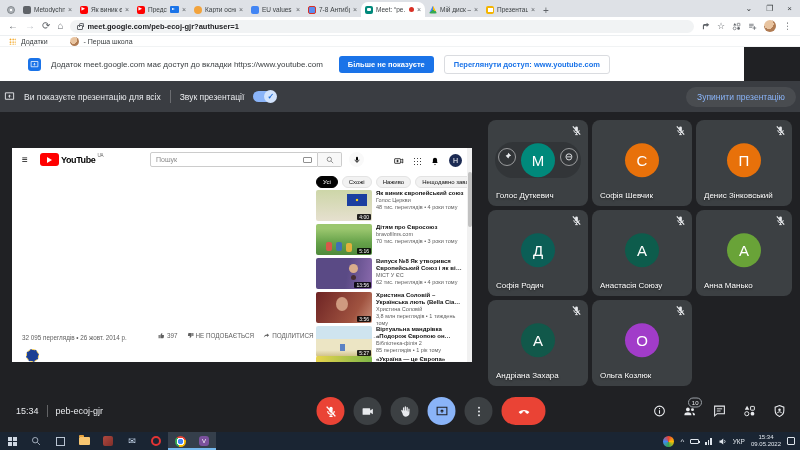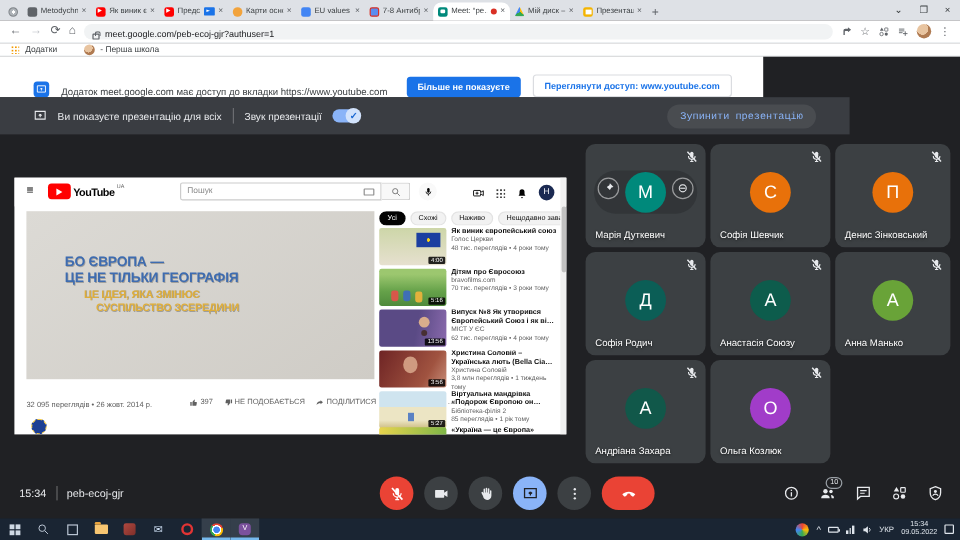--- a/index.html
+++ b/index.html
@@ -30,46 +30,46 @@
   .cast-badge { width:9px; height:7px; background:#1a73e8; border-radius:1px; flex:none; position:relative; }
   .cast-badge::after { content:""; position:absolute; left:2.5px; top:2px; border-left:3px solid #fff; border-top:1.5px solid transparent; border-bottom:1.5px solid transparent; }
   .rec-dot { width:5px; height:5px; border-radius:50%; background:#d93025; flex:none; }
   .newtab { width:14px; height:14px; font-size:10px; color:#5f6368; display:flex; align-items:center; justify-content:center; }
   .wincontrols { position:absolute; right:0; top:0; height:17px; display:flex; align-items:center; gap:14px; padding-right:8px; color:#3c4043; font-size:8px; }
 
   
   .toolbar { position:absolute; left:0; top:17px; width:800px; height:19px; background:#fff; display:flex; align-items:center; padding:0 8px; gap:7px; border-bottom:1px solid #eceff1; }
   .navg { font-size:10px; color:#5f6368; line-height:1; }
   .navg.dim { color:#bdc1c6; }
-  .omnibox { flex:1; height:13px; background:#f1f3f4; border-radius:7px; display:flex; align-items:flex-end; padding:0 7px; gap:4px; font-size:7.5px; color:#202124; }
+  .omnibox { flex:1; height:13px; background:#f1f3f4; border-radius:7px; display:flex; align-items:center; padding:0 7px; gap:4px; font-size:7.5px; color:#202124;font-weight:bold; }
   .lock { width:6px; height:5px; border:1px solid #5f6368; border-radius:1px; position:relative; margin-top:2px; }
   .lock::before { content:""; position:absolute; left:0.5px; top:-3px; width:3px; height:3px; border:1px solid #5f6368; border-bottom:none; border-radius:2px 2px 0 0; }
   .tool-ico { font-size:9px; color:#5f6368; }
   .avatar-mini { width:12px; height:12px; border-radius:50%; background:radial-gradient(circle at 40% 35%, #e8c4a0 45%, #b07b52 46%); flex:none; }
 
   
   .bookmarks { position:absolute; left:0; top:36px; width:800px; height:11px; background:#fff; display:flex; align-items:center; gap:5px; padding:0 9px; font-size:7px; color:#3c4043; border-bottom:1px solid #f1f3f4; }
   .dotgrid { width:7px; height:7px; background:radial-gradient(#f29900 0.8px, transparent 1px); background-size:2.8px 2.8px; }
   .bm-sep { width:12px; }
 
   
-  .notifbar { position:absolute; left:0; top:47px; width:636px; height:34px; background:#fff; display:flex; align-items:flex-end; padding-left:28px; gap:10px; }
+  .notifbar { position:absolute; left:0; top:47px; width:744px; height:34px; background:#fff; display:flex; align-items:center; padding-left:28px; gap:10px; }
   .share-ic { width:13px; height:13px; border-radius:3px; background:#1a73e8; color:#fff; display:flex; align-items:center; justify-content:center; flex:none; }
   .share-ic svg { width:9px; height:9px; }
   .notif-text { font-size:8px; color:#3c4043; }
   .btn-blue { background:#1a73e8; color:#fff; font-size:7.5px; font-weight:bold; padding:4px 9px; border-radius:3px; border:none; margin-left:6px; }
   .btn-outline { background:#fff; color:#1a73e8; font-size:7.5px; font-weight:bold; padding:4px 9px; border-radius:3px; border:1px solid #dadce0; }
 
   
-  .banner { position:absolute; left:0; top:81px; width:708px; height:31px; background:#3a3d42; display:flex; align-items:center; padding:0 28px; gap:9px; color:#e8eaed; font-size:8.5px; }
+  .banner { position:absolute; left:0; top:81px; width:800px; height:31px; background:#3a3d42; display:flex; align-items:center; padding:0 4px; gap:9px; color:#e8eaed; font-size:8.5px; }
   .banner .present-ic { color:#e8eaed; }
   .banner .divider { width:1px; height:13px; background:rgba(255,255,255,.25); }
   .toggle { width:23px; height:11px; border-radius:6px; background:#8ab4f8; position:relative; flex:none; }
   .toggle .knob { position:absolute; right:-1px; top:-1px; width:13px; height:13px; border-radius:50%; background:#d2e3fc; color:#1967d2; font-size:8px; font-weight:bold; display:flex; align-items:center; justify-content:center; }
-  .stop-btn { margin-left:auto; color:#8ab4f8; background:rgba(255,255,255,.08); padding:5px 11px; border-radius:13px; font-size:8.5px; border:none;font-family:Liberation Mono, monospace; }
+  .stop-btn { margin-left:auto; color:#8ab4f8; background:rgba(255,255,255,.08); padding:5px 11px; border-radius:13px; font-size:8.5px; border:none; }
 
   
   .yt { position:absolute; left:12px; top:148px; width:460px; height:214px; background:#fff; overflow:hidden; }
   .yt-header { position:absolute; left:0; top:0; width:100%; height:24px; background:#fff; }
   .yt-burger { position:absolute; left:10px; top:6px; font-size:10px; color:#030303; }
   .yt-logo { position:absolute; left:28px; top:5px; display:flex; align-items:center; gap:2px; }
   .yt-logo .box { width:19px; height:13px; background:#f00; border-radius:3px; position:relative; }
   .yt-logo .box::after { content:""; position:absolute; left:7px; top:3.5px; border-left:5px solid #fff; border-top:3px solid transparent; border-bottom:3px solid transparent; }
   .yt-logo .word { font-size:9px; font-weight:bold; letter-spacing:-0.4px; color:#030303; }
   .yt-logo .region { font-size:4.5px; color:#606060; align-self:flex-start; }
@@ -424,26 +424,20 @@
         <span class="yt-dotgrid"></span>
         <span>
             <svg class="ic" style="width:10px;height:10px">
               <use href="#i-bell"></use>
             </svg>
           </span>
         <span class="yt-avatar">Н</span>
       </div>
     </div>
 
-    <div class="yt-player">
-      <div class="ov blue" style="top:37px">БО ЄВРОПА —</div>
-      <div class="ov blue" style="top:50px">ЦЕ НЕ ТІЛЬКИ ГЕОГРАФІЯ</div>
-      <div class="ov gold" style="top:64px;left:48px">ЦЕ ІДЕЯ, ЯКА ЗМІНЮЄ</div>
-      <div class="ov gold" style="top:75px;left:58px">СУСПІЛЬСТВО ЗСЕРЕДИНИ</div>
-    </div>
 
     <div class="yt-stats">32 095 переглядів • 26 жовт. 2014 р.</div>
     <div class="yt-actions">
       <span class="act">
           <svg class="ic">
             <use href="#i-thumb-up"></use>
           </svg>
           <span>397</span>
         </span>
       <span class="act">
@@ -543,21 +537,21 @@
     <span class="hbtn" style="left:10px;top:43%">
         <svg class="ic">
           <use href="#i-pin"></use>
         </svg>
       </span>
     <span class="hbtn" style="right:10px;top:43%">⊖</span>
     <div class="pav" style="background-color: rgb(0, 137, 123);">М</div>
     <svg class="ic micoff">
         <use href="#i-mic-off"></use>
       </svg>
-    <div class="pname">Марія Дуткевич</div>
+    <div class="pname">Голос Дуткевич</div>
   </div>
   <div class="tile" style="left:592px;top:120px">
     <div class="pav" style="background-color: rgb(232, 113, 10);">С</div>
     <svg class="ic micoff">
         <use href="#i-mic-off"></use>
       </svg>
     <div class="pname">Софія Шевчик</div>
   </div>
   <div class="tile" style="left:696px;top:120px;width:96px">
     <div class="pav" style="background-color: rgb(232, 113, 10);">П</div>

